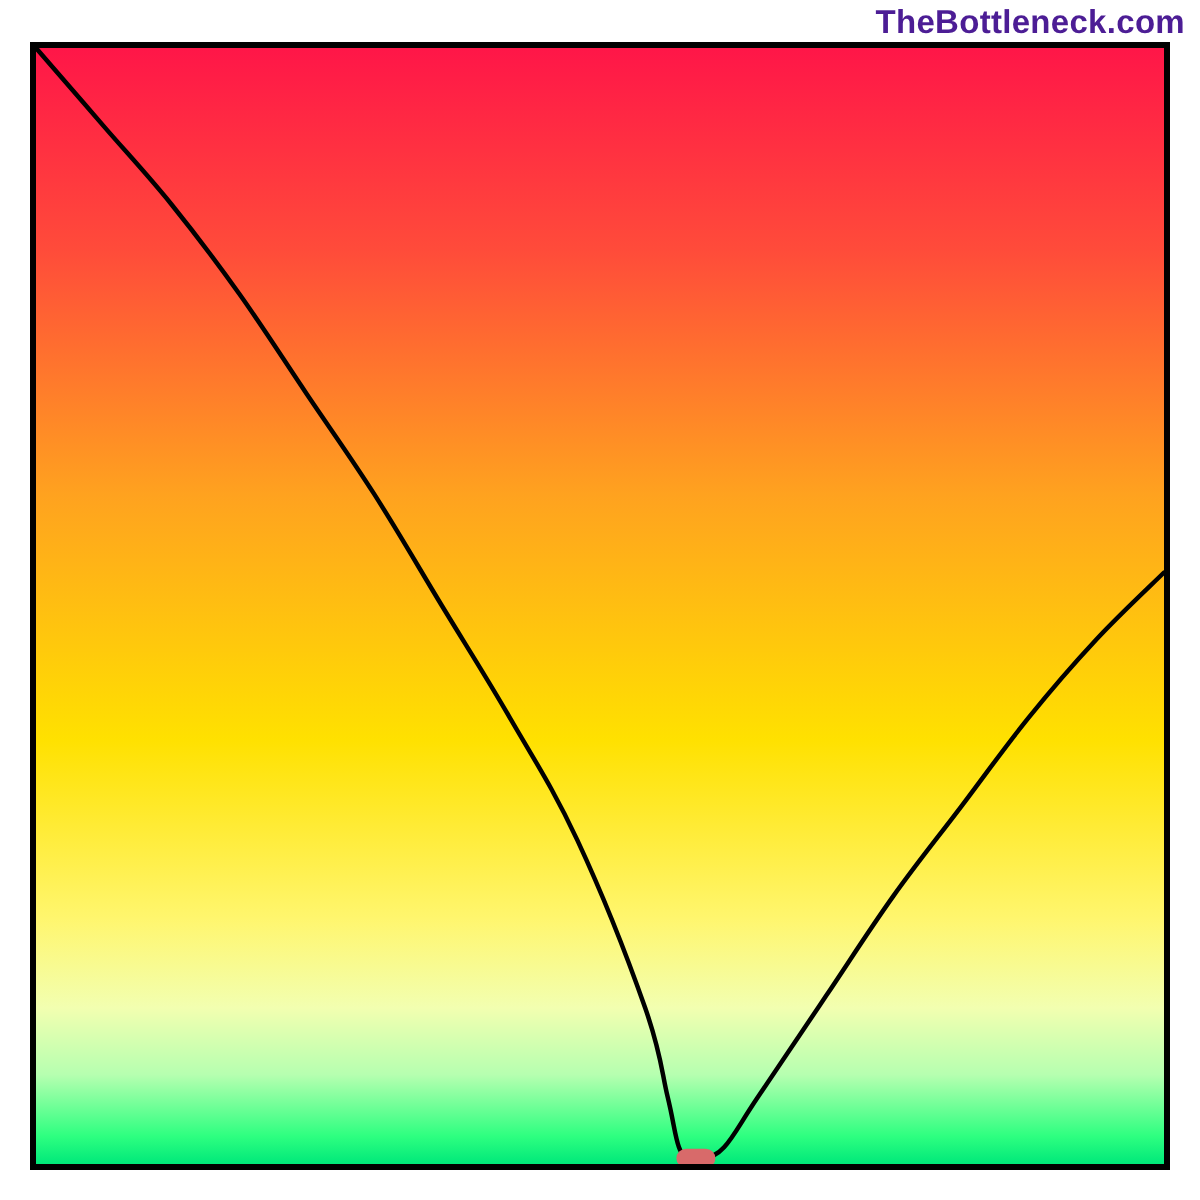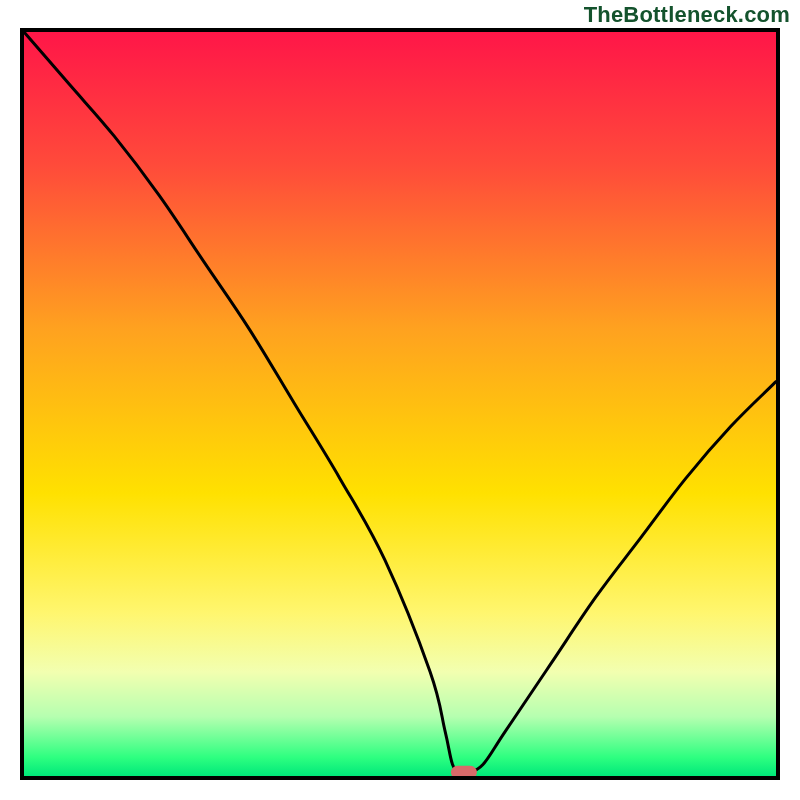--- a/index.html
+++ b/index.html
@@ -15,21 +15,21 @@
     position: relative;
     width: 800px;
     height: 800px;
   }
   .watermark {
     position: absolute;
     top: 2px;
     right: 10px;
     font-size: 22px;
     font-weight: 600;
-    color: #14532d;
+    color: #4c1d95;
     letter-spacing: 0.2px;
     z-index: 20;
     margin-left: 12px;
   }
   .frame {
     position: absolute;
     left: 20px;
     top: 28px;
     width: 760px;
     height: 752px;

